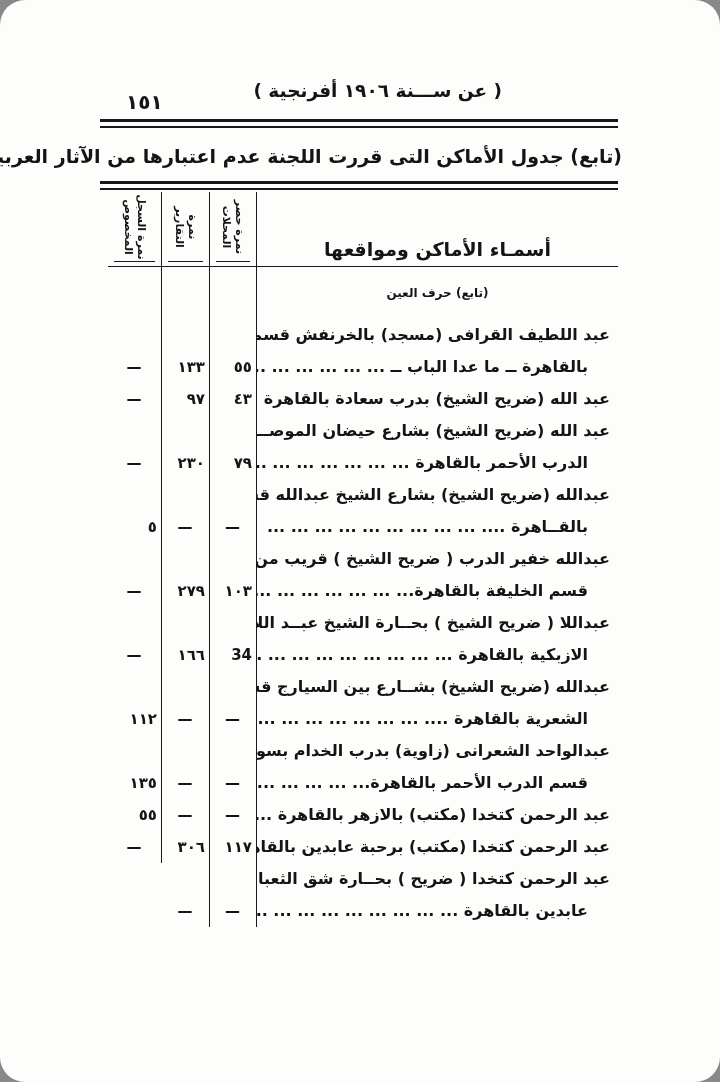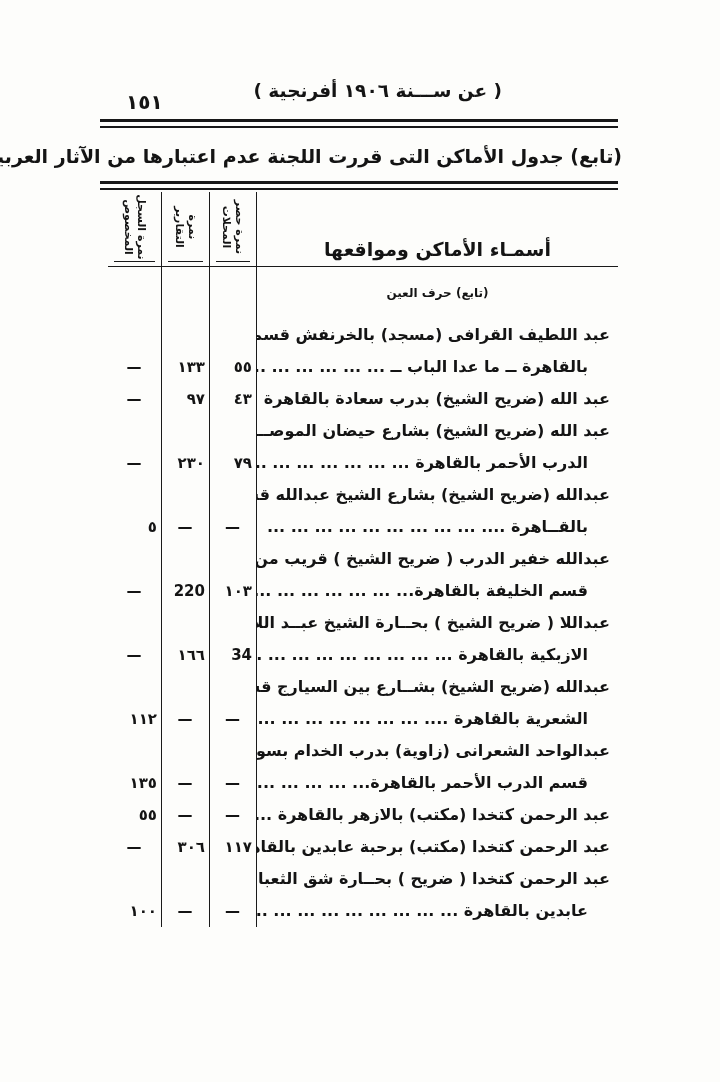--- a/index.html
+++ b/index.html
@@ -5,20 +5,21 @@
   * { box-sizing: border-box; margin: 0; padding: 0; }
   body { margin: 0; background: #888; }
   .page {
     position: relative;
     width: 720px; height: 1082px;
     margin: 0 auto;
     background: #fdfdfb;
     color: #141414;
     font-family: "DejaVu Sans", sans-serif;
     overflow: hidden;
+    border-radius: 25px;
   }
   .pagenum {
     position: absolute; top: 90px; left: 126px;
     font-size: 20px; font-weight: bold; direction: rtl;
   }
   .year {
     position: absolute; top: 80px; left: 292px; width: 210px;
     text-align: center; font-size: 18.5px; font-weight: bold; direction: rtl;
     white-space: nowrap;
   }
@@ -142,21 +143,21 @@
         <div class="tline cont">بالقــاهرة .... ... ... ... ... ... ... ... ... ...</div>
       </div>
       <div class="num vline dash">—</div>
       <div class="num vline dash">—</div>
       <div class="num vline n">٥</div>
       <div class="tmain">
         <div class="tline">عبدالله خفير الدرب ( ضريح الشيخ ) قريب من القلعة</div>
         <div class="tline cont">قسم الخليفة بالقاهرة... ... ... ... ... ... ... ...</div>
       </div>
       <div class="num vline n">١٠٣</div>
-      <div class="num vline n">220</div>
+      <div class="num vline n">٢٧٩</div>
       <div class="num vline dash">—</div>
       <div class="tmain">
         <div class="tline">عبداللا ( ضريح الشيخ ) بحــارة الشيخ عبــد اللا قسم</div>
         <div class="tline cont">الازبكية بالقاهرة ... ... ... ... ... ... ... ... ...</div>
       </div>
       <div class="num vline n">34</div>
       <div class="num vline n">١٦٦</div>
       <div class="num vline dash">—</div>
       <div class="tmain">
         <div class="tline">عبدالله (ضريح الشيخ) بشــارع بين السيارج قسم باب</div>
@@ -183,16 +184,15 @@
       </div>
       <div class="num vline n">١١٧</div>
       <div class="num vline n">٣٠٦</div>
       <div class="num vline dash">—</div>
       <div class="tmain">
         <div class="tline">عبد الرحمن كتخدا ( ضريح ) بحــارة شق الثعبان قسم</div>
         <div class="tline cont">عابدين بالقاهرة   ... ... ... ... ... ... ... ... ... ...</div>
       </div>
       <div class="num vline dash">—</div>
       <div class="num vline dash">—</div>
-      <div class="num vline n">١٠٠</div>
     </div>
 
 </div>
 
 </body></html>

